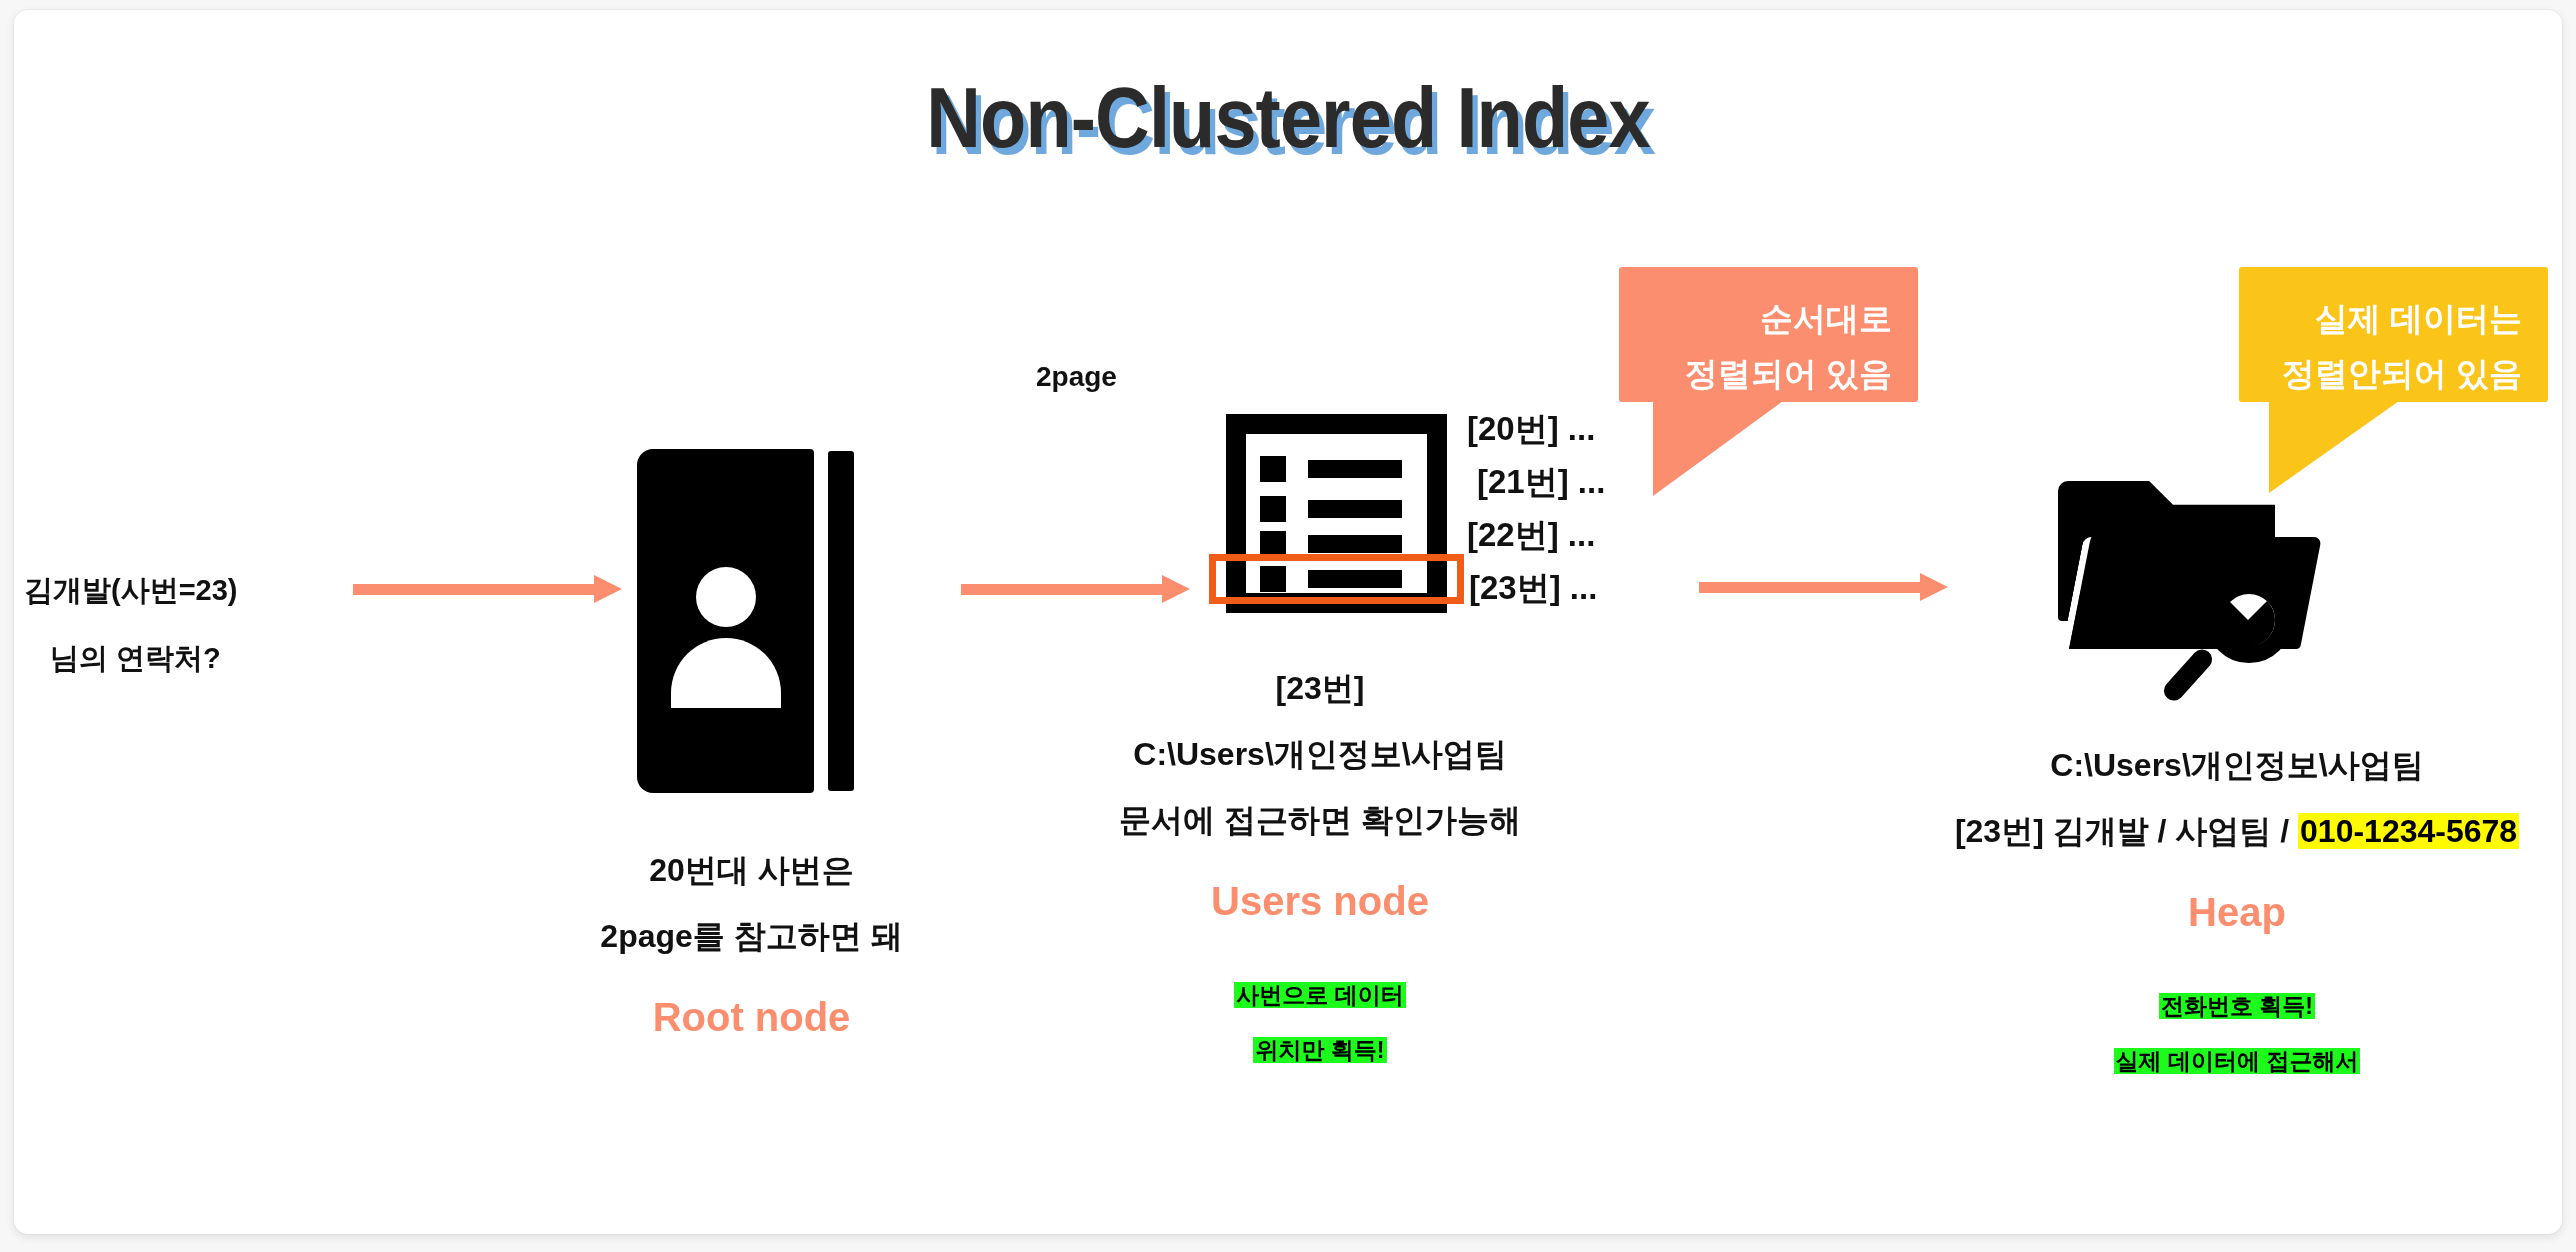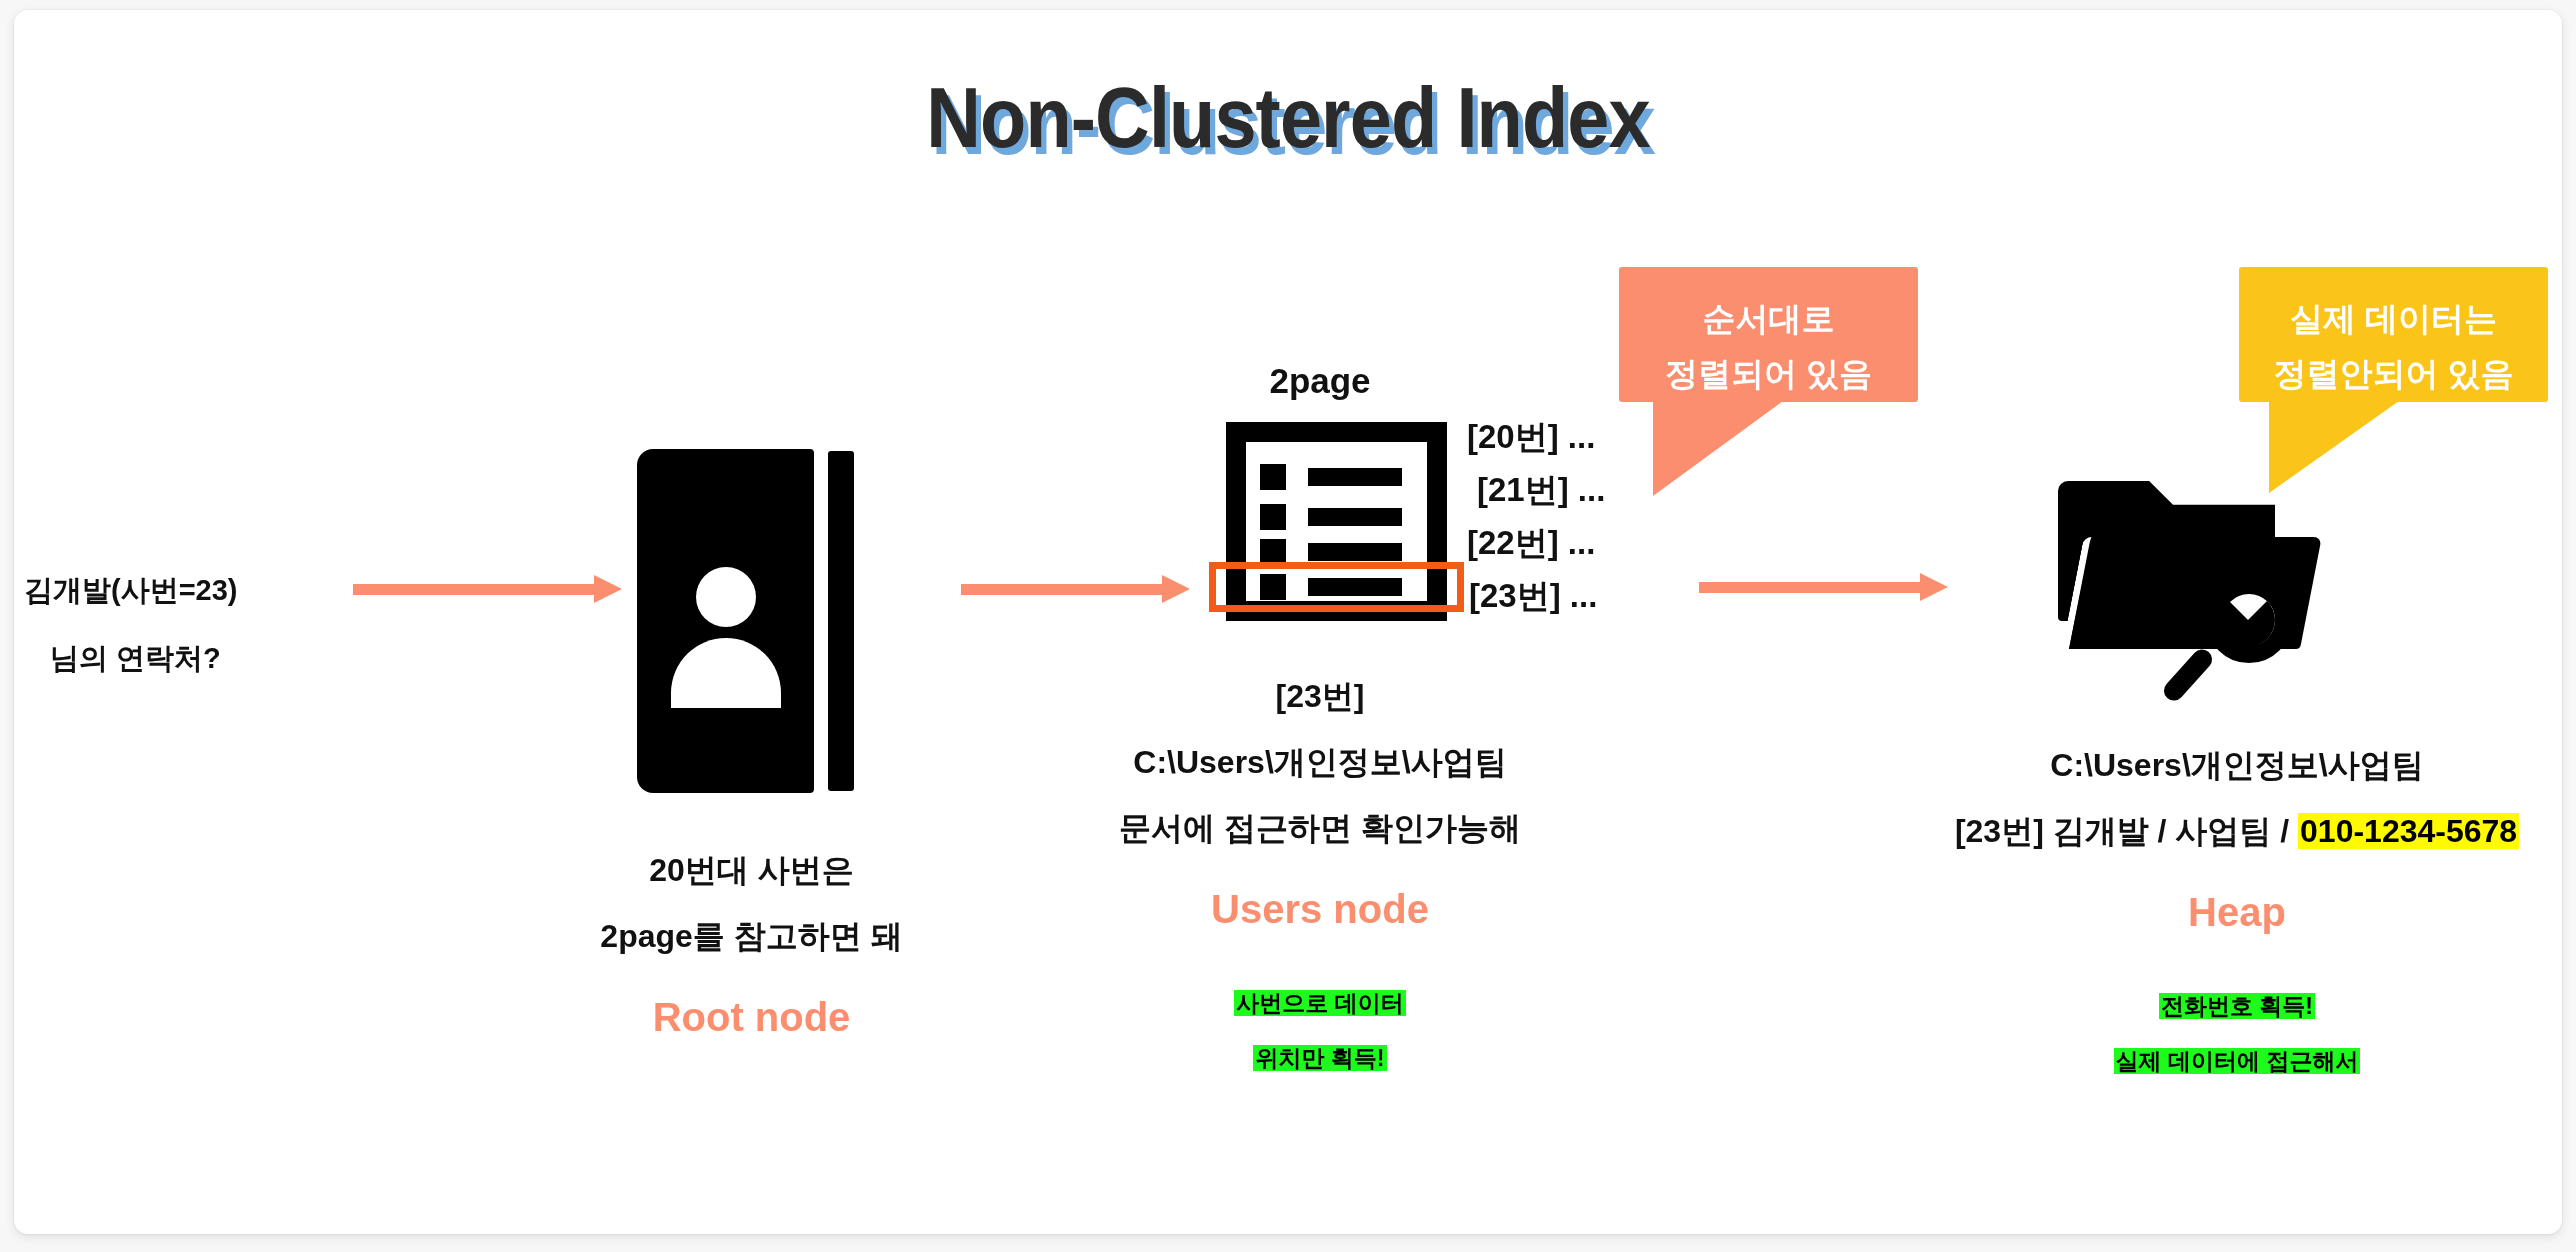--- a/index.html
+++ b/index.html
@@ -174,22 +174,22 @@
   }
 
   
   #col-leaf {
     position: absolute;
     left: 1072px;
     top: 351px;
     width: 518px;
   }
   #page-label {
-    text-align: center;
-    font-size: 35px;
+    text-align: left;
+    font-size: 28px;
     font-weight: 700;
     color: #111;
     margin-left: -50px;
   }
   #leaf-icon-wrap {
     position: relative;
     width: 518px;
     height: 219px;
     margin-top: 21px;
   }
@@ -312,21 +312,21 @@
     background: #fffa00;
     color: #000;
     font-weight: 700;
     padding: 0 2px;
   }
 
   
   .callout {
     position: absolute;
     border-radius: 3px;
-    text-align: center;
+    text-align: right;
     color: #ffffff;
     font-weight: 700;
     font-size: 33px;
     line-height: 55px;
     padding: 24px 26px 20px 26px;
     box-sizing: border-box;
   }
   .callout .tail {
     position: absolute;
     width: 0; height: 0;

